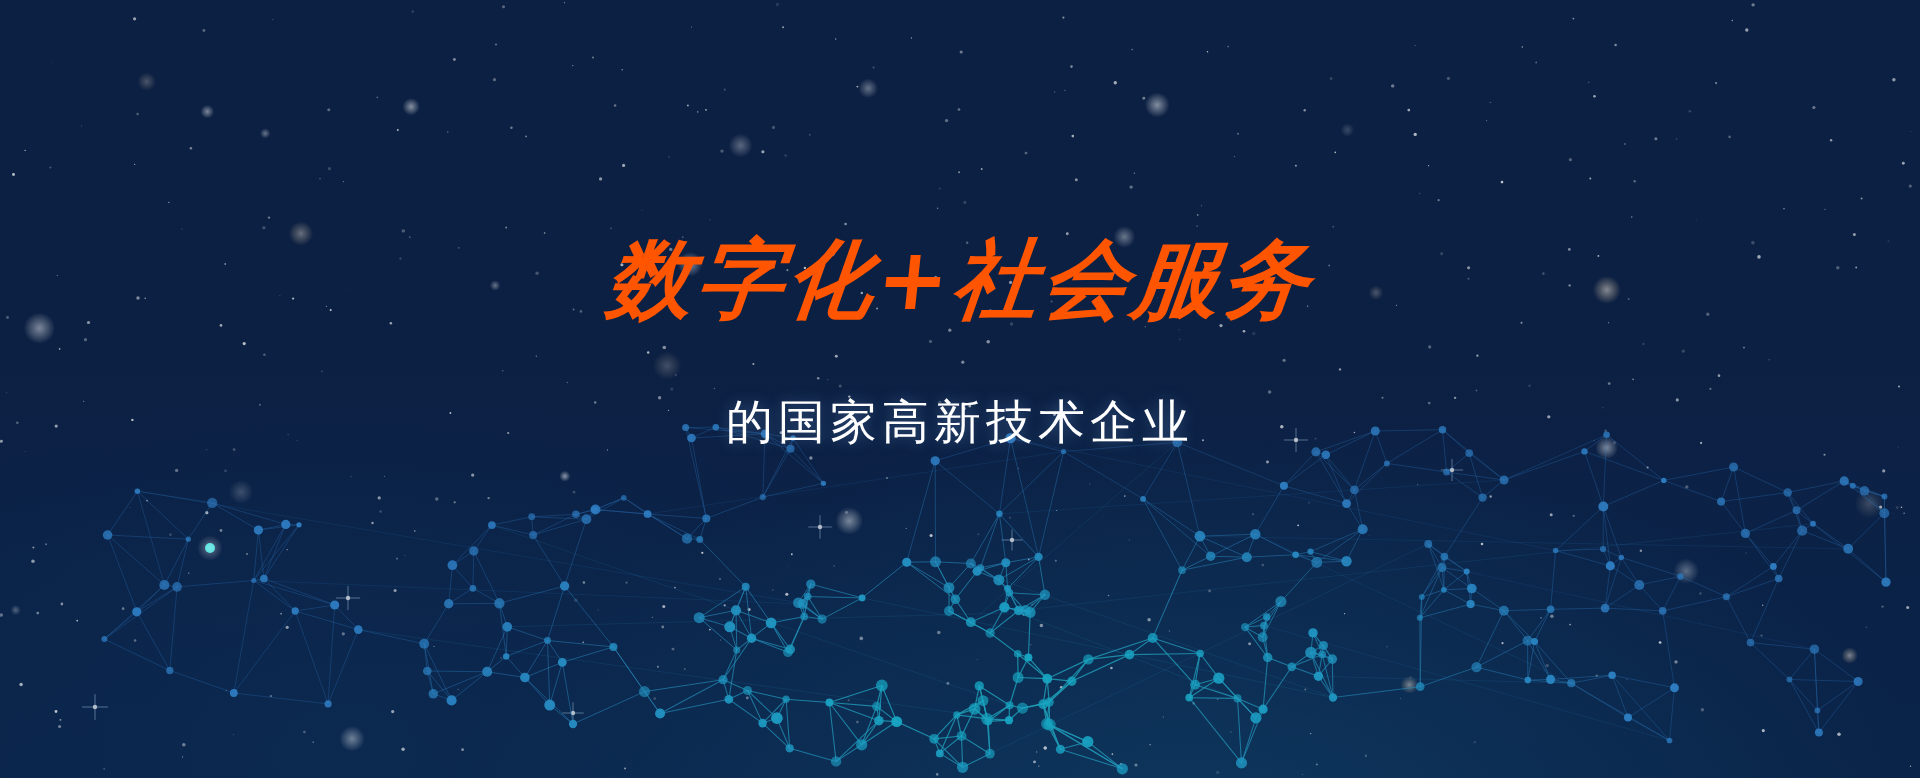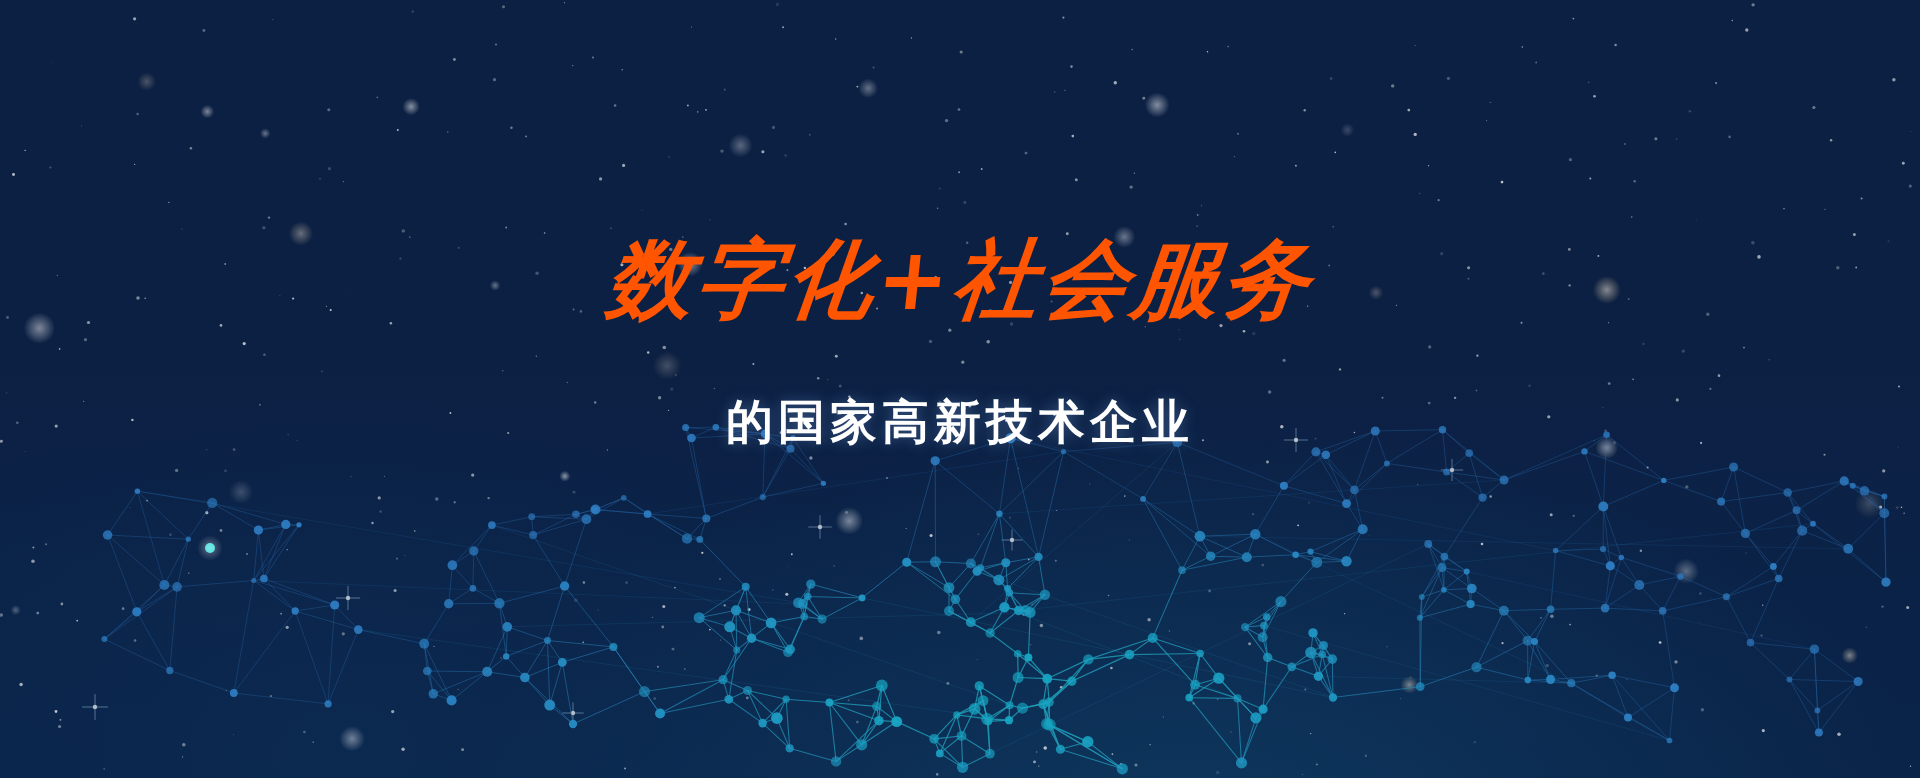--- a/index.html
+++ b/index.html
@@ -42,21 +42,21 @@
     color:#ff5500;
     white-space:nowrap;
     transform:skewX(-6deg);
   }
   .subtitle{
     display:inline-block;
     margin:0;
     font-family:"DejaVu Serif","Liberation Serif",serif;
     font-size:47px;
     line-height:1.1;
-    font-weight:700;
+    font-weight:400;
     letter-spacing:5px;
     color:#ffffff;
     white-space:nowrap;
     text-shadow:0 0 14px rgba(140,190,255,.35);
   }
 </style>
 </head>
 <body>
 
 <div id="banner">

